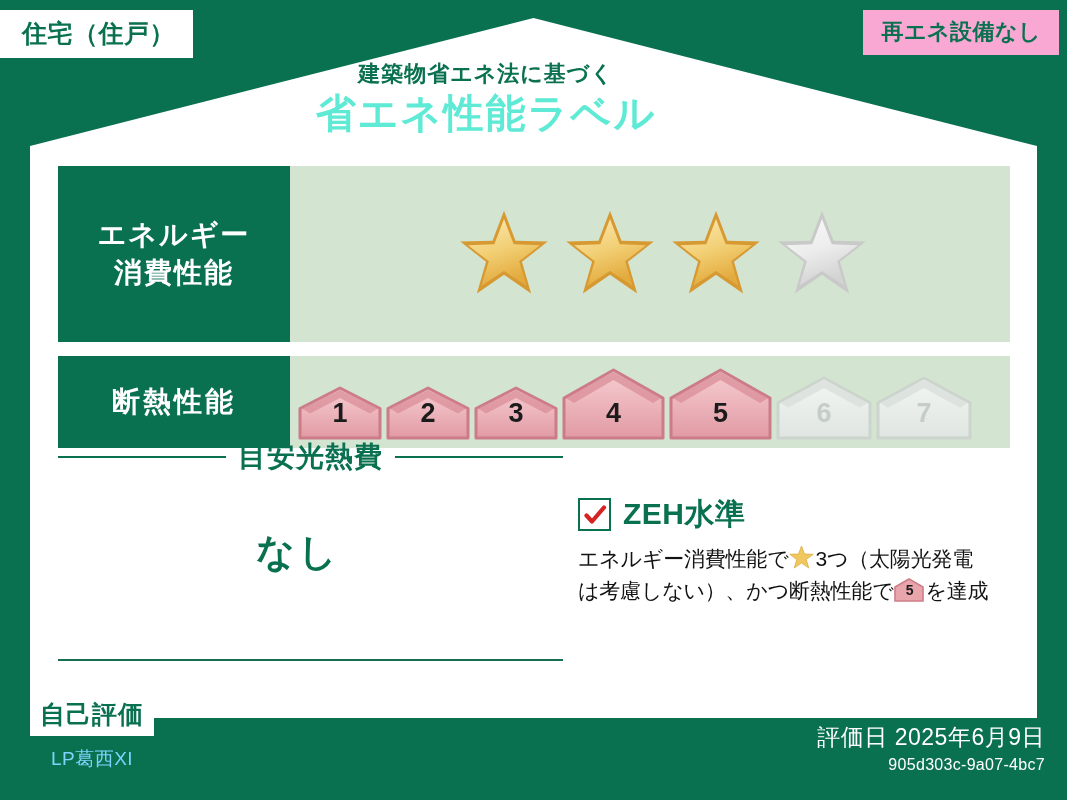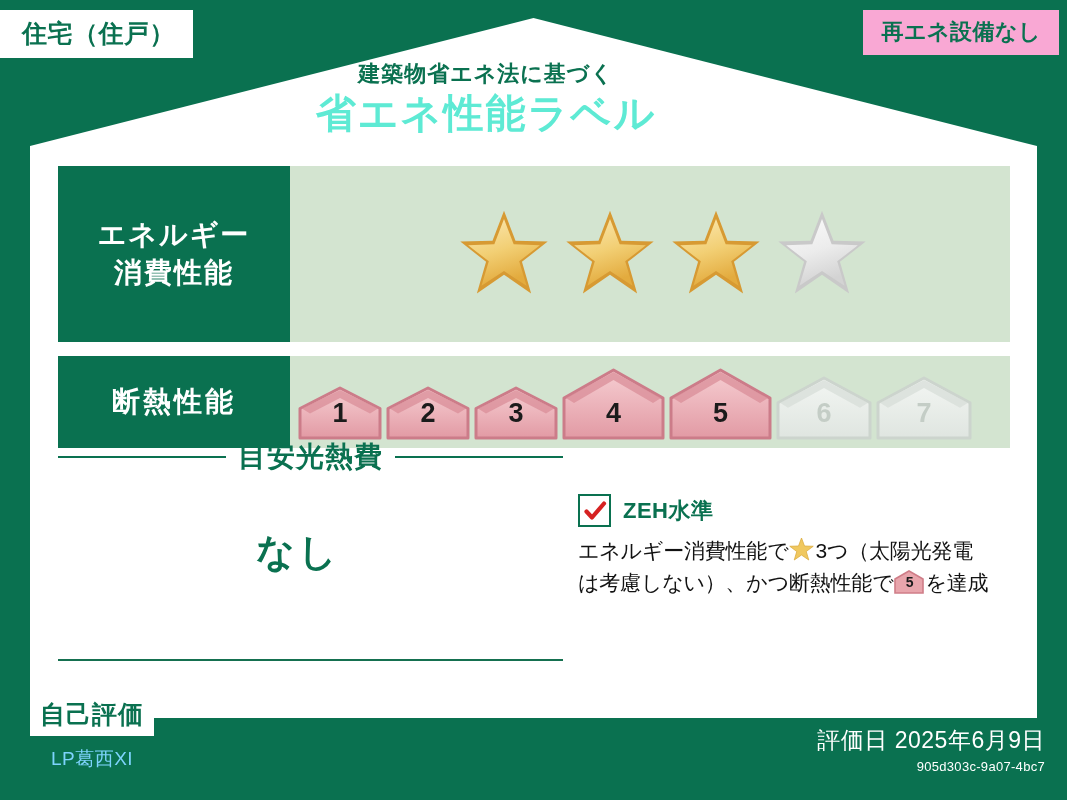--- a/index.html
+++ b/index.html
@@ -134,21 +134,21 @@
 
   
   .zeh-block { position: absolute; left: 578px; top: 494px; width: 440px; z-index: 5; }
   .zeh-head { display: flex; align-items: center; gap: 12px; }
   .zeh-check {
     width: 33px; height: 33px; flex: none;
     border: 2px solid #0a7150; background: #ffffff;
     display: flex; align-items: center; justify-content: center;
   }
   .zeh-check svg { display: block; }
-  .zeh-title { color: #0a7150; font-weight: bold; font-size: 22px; letter-spacing: 0.5px; }
+  .zeh-title { color: #0a7150; font-weight: bold; font-size: 30px; letter-spacing: 0.5px; }
   .zeh-desc {
     margin-top: 8px;
     color: #121212; font-size: 21px; line-height: 1.52;
     letter-spacing: -0.2px;
   }
   .inline-icon { display: inline-block; vertical-align: -4px; margin: 0 1px; }
   .inline-star svg { width: 25px; height: 25px; display: block; }
   .inline-house { position: relative; width: 30px; height: 24px; vertical-align: -4px; }
   .inline-house svg { display: block; }
   .inline-house .n {
@@ -165,21 +165,21 @@
     background: #ffffff; color: #0a7150;
     font-weight: bold; font-size: 25px; letter-spacing: 1px;
     padding: 4px 10px 5px 10px;
   }
   .site-name { color: #7dd3fc; font-size: 19px; letter-spacing: 0.5px; }
   .footer-right {
     position: absolute; right: 22px; bottom: 26px;
     text-align: right; z-index: 7; color: #ffffff;
   }
   .eval-date { font-size: 23px; letter-spacing: 0.5px; }
-  .doc-id { font-size: 13px; margin-top: 3px; letter-spacing: 0.3px; }
+  .doc-id { font-size: 16px; margin-top: 3px; letter-spacing: 0.3px; }
 </style>
 </head>
 <body>
 
 <div id="label-root">
 
   <div class="house-card"></div>
 
   <div class="badge-tl">住宅（住戸）</div>
   <div class="badge-tr">再エネ設備なし</div>

